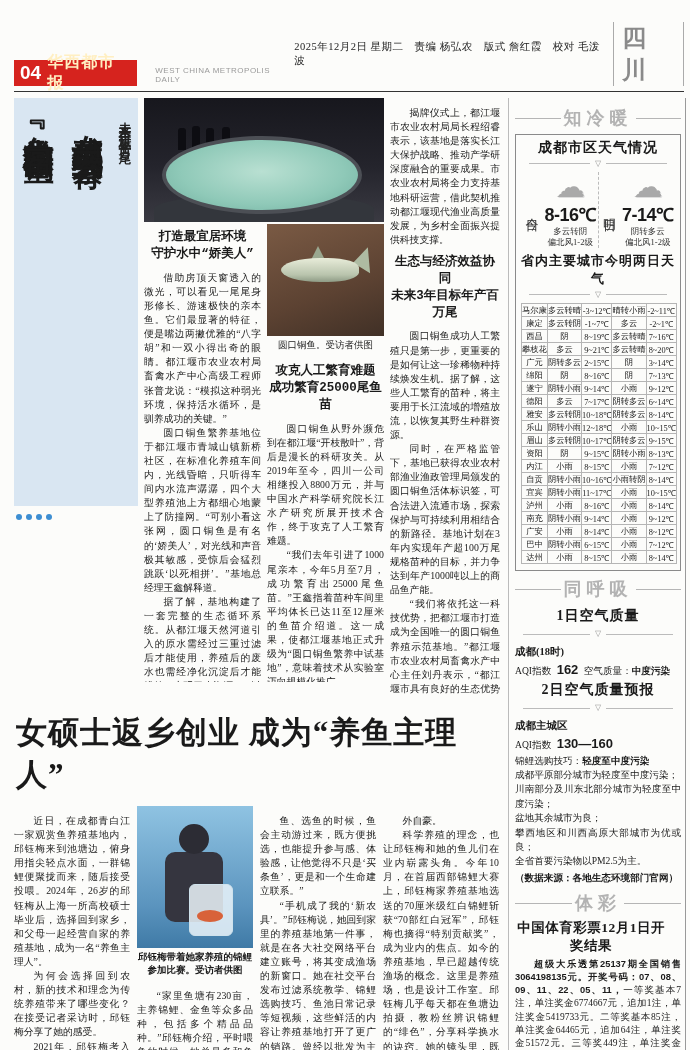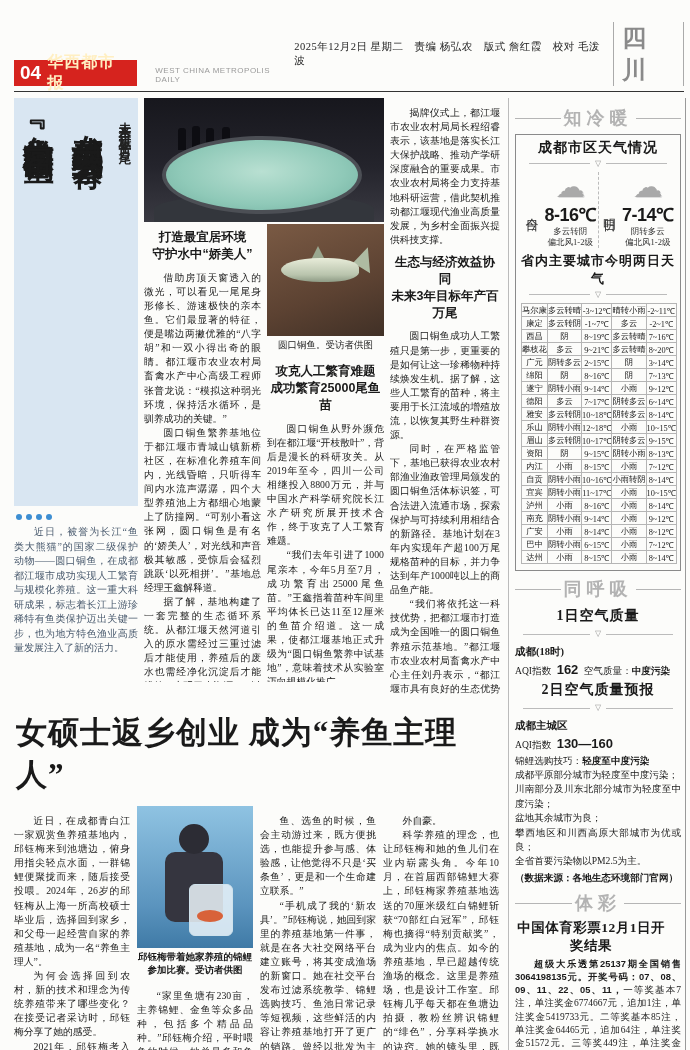--- a/index.html
+++ b/index.html
@@ -55,21 +55,21 @@
   .pool { position:absolute; left:18px; top:38px; width:200px; height:78px;
           background:radial-gradient(ellipse at 50% 45%,#b9e0d2 0%,#8fc9b8 60%,#6fae9e 100%);
           border-radius:50%; border:4px solid #4c4f55; }
   .pool-edge { position:absolute; left:10px; top:96px; width:220px; height:30px;
                background:#33363c; border-radius:50% 50% 0 0; }
   .person { position:absolute; width:8px; height:22px; background:#0d0d12; border-radius:3px 3px 0 0; }
   .caption { font-size:9.5px; text-align:center; padding:3px 0 4px 0; color:#222; }
   .a1-cols { display:flex; gap:6px; }
   .colA,.colB { width:117px; flex:none; overflow:hidden; height:460px; }
   .colC { flex:1; overflow:hidden; height:600px; }
-  .subhead { font-family:Liberation Sans, sans-serif; font-weight:bold;
+  .subhead { font-family:Liberation Mono, monospace; font-weight:bold;
              font-size:12.5px; text-align:center; line-height:1.35; margin:7px 0 6px 0; }
   .body-txt { font-size:9.8px; line-height:1.44;margin-top:8px; }
   .body-txt p { text-indent:2em; text-align:justify; margin:0; }
   .photo2 { height:112px; background:linear-gradient(160deg,#7a5a44 0%,#5c4232 60%,#403026 100%);
             position:relative; overflow:hidden; margin-top:2px; }
   .fish-body { position:absolute; left:14px; top:34px; width:78px; height:24px;
                background:linear-gradient(180deg,#e8ecd9 0%,#b9c4ad 70%,#8e9b85 100%);
                border-radius:50% 40% 40% 50%; }
   .fish-tail { position:absolute; left:86px; top:24px; width:0; height:0;
                border-left:16px solid #aebba2; border-top:12px solid transparent;
@@ -163,23 +163,20 @@
             <span>『鱼类大熊猫』圆口铜鱼</span>
           </div>
           <div class="kicker">未来三年目标年产百万尾</div>
         </div>
         <div class="intro-dots">
             <i></i>
             <i></i>
             <i></i>
             <i></i>
           </div>
-        <div class="intro">
-          <p>近日，被誉为长江“鱼类大熊猫”的国家二级保护动物——圆口铜鱼，在成都都江堰市成功实现人工繁育与规模化养殖。这一重大科研成果，标志着长江上游珍稀特有鱼类保护迈出关键一步，也为地方特色渔业高质量发展注入了新的活力。</p>
-        </div>
       </div>
 
       <div class="a1-main">
         <div class="a1-left">
           <div class="photo1">
             <div class="person" style="left:34px;top:30px"></div>
             <div class="person" style="left:48px;top:28px"></div>
             <div class="person" style="left:62px;top:30px"></div>
             <div class="person" style="left:78px;top:29px"></div>
             <div class="pool-edge"></div>

